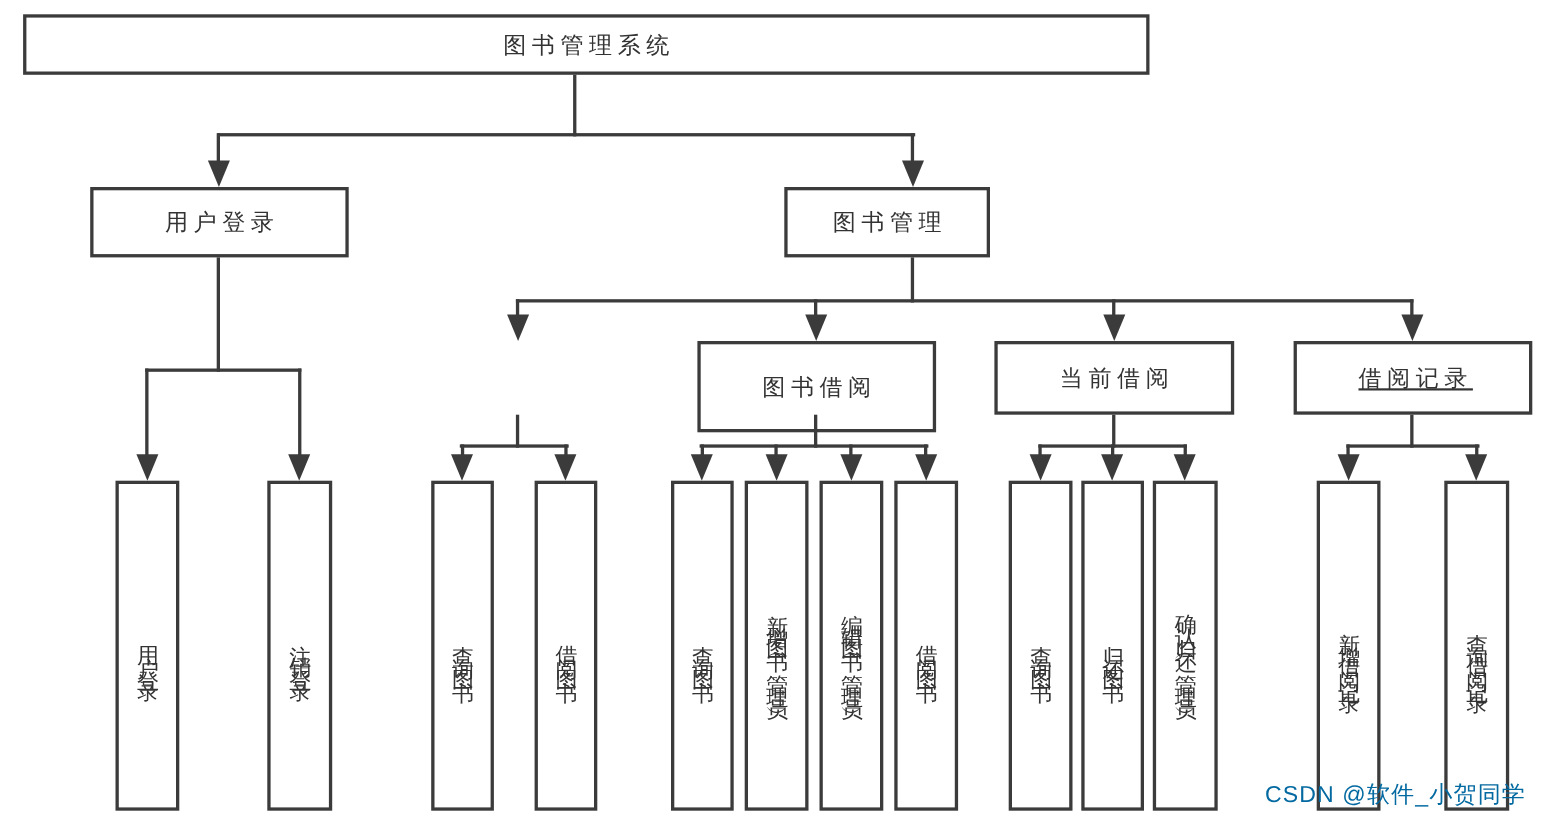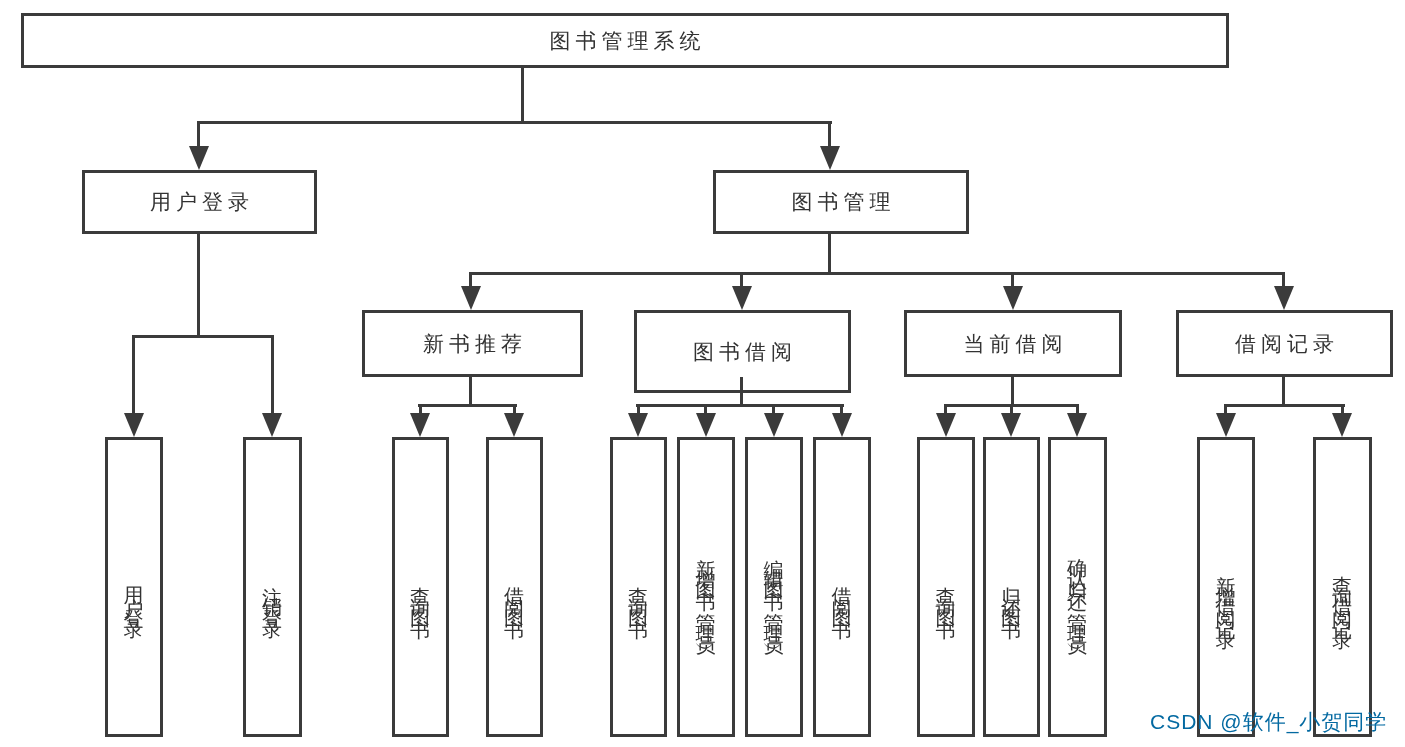--- a/index.html
+++ b/index.html
@@ -56,54 +56,53 @@
     letter-spacing:1px;
     white-space:nowrap;
     z-index:5;
   }
 </style>
 </head>
 <body>
 
 <div class="canvas">
 
-  <div class="node" style="left:21px;top:13px;width:1208px;height:55px;">图书管理系统</div>
+  <div class="node" style="left:21px;top:13px;width:1024px;height:55px;">图书管理系统</div>
 
   <div class="vline" style="left:521px;top:68px;height:56px;"></div>
   <div class="hline" style="left:198px;top:121px;width:634px;"></div>
   <div class="vline" style="left:197px;top:121px;height:28px;"></div>
   <div class="arrow" style="left:189px;top:146px;"></div>
   <div class="vline" style="left:828px;top:121px;height:28px;"></div>
   <div class="arrow" style="left:820px;top:146px;"></div>
 
   <div class="node" style="left:82px;top:170px;width:235px;height:64px;">用户登录</div>
-  <div class="node" style="left:713px;top:170px;width:256px;height:64px;">图书管理</div>
+  <div class="node" style="left:713px;top:170px;width:187px;height:64px;">图书管理</div>
 
   <div class="vline" style="left:197px;top:234px;height:104px;"></div>
   <div class="hline" style="left:132px;top:335px;width:142px;"></div>
   <div class="vline" style="left:132px;top:335px;height:82px;"></div>
   <div class="arrow" style="left:124px;top:413px;"></div>
   <div class="vline" style="left:271px;top:335px;height:82px;"></div>
   <div class="arrow" style="left:262px;top:413px;"></div>
 
   <div class="vline" style="left:828px;top:234px;height:41px;"></div>
   <div class="hline" style="left:469px;top:272px;width:816px;"></div>
   <div class="vline" style="left:469px;top:272px;height:18px;"></div>
   <div class="arrow" style="left:461px;top:286px;"></div>
   <div class="vline" style="left:740px;top:272px;height:18px;"></div>
   <div class="arrow" style="left:732px;top:286px;"></div>
   <div class="vline" style="left:1011px;top:272px;height:18px;"></div>
   <div class="arrow" style="left:1003px;top:286px;"></div>
   <div class="vline" style="left:1282px;top:272px;height:18px;"></div>
   <div class="arrow" style="left:1274px;top:286px;"></div>
 
-  <div class="node" style="left:362px;top:310px;width:221px;height:67px;">新书推荐</div>
   <div class="node" style="left:634px;top:310px;width:217px;height:83px;">图书借阅</div>
   <div class="node" style="left:904px;top:310px;width:218px;height:67px;">当前借阅</div>
-  <div class="node" style="left:1176px;top:310px;width:217px;height:67px;">借阅记录</div>
+  <div class="node" style="left:1176px;top:310px;width:217px;height:67px;text-decoration:underline;">借阅记录</div>
 
   <div class="vline" style="left:469px;top:377px;height:30px;"></div>
   <div class="hline" style="left:418px;top:404px;width:99px;"></div>
   <div class="vline" style="left:419px;top:404px;height:18px;"></div>
   <div class="arrow" style="left:410px;top:413px;"></div>
   <div class="vline" style="left:513px;top:404px;height:18px;"></div>
   <div class="arrow" style="left:504px;top:413px;"></div>
 
   <div class="vline" style="left:740px;top:377px;height:30px;"></div>
   <div class="hline" style="left:636px;top:404px;width:208px;"></div>

